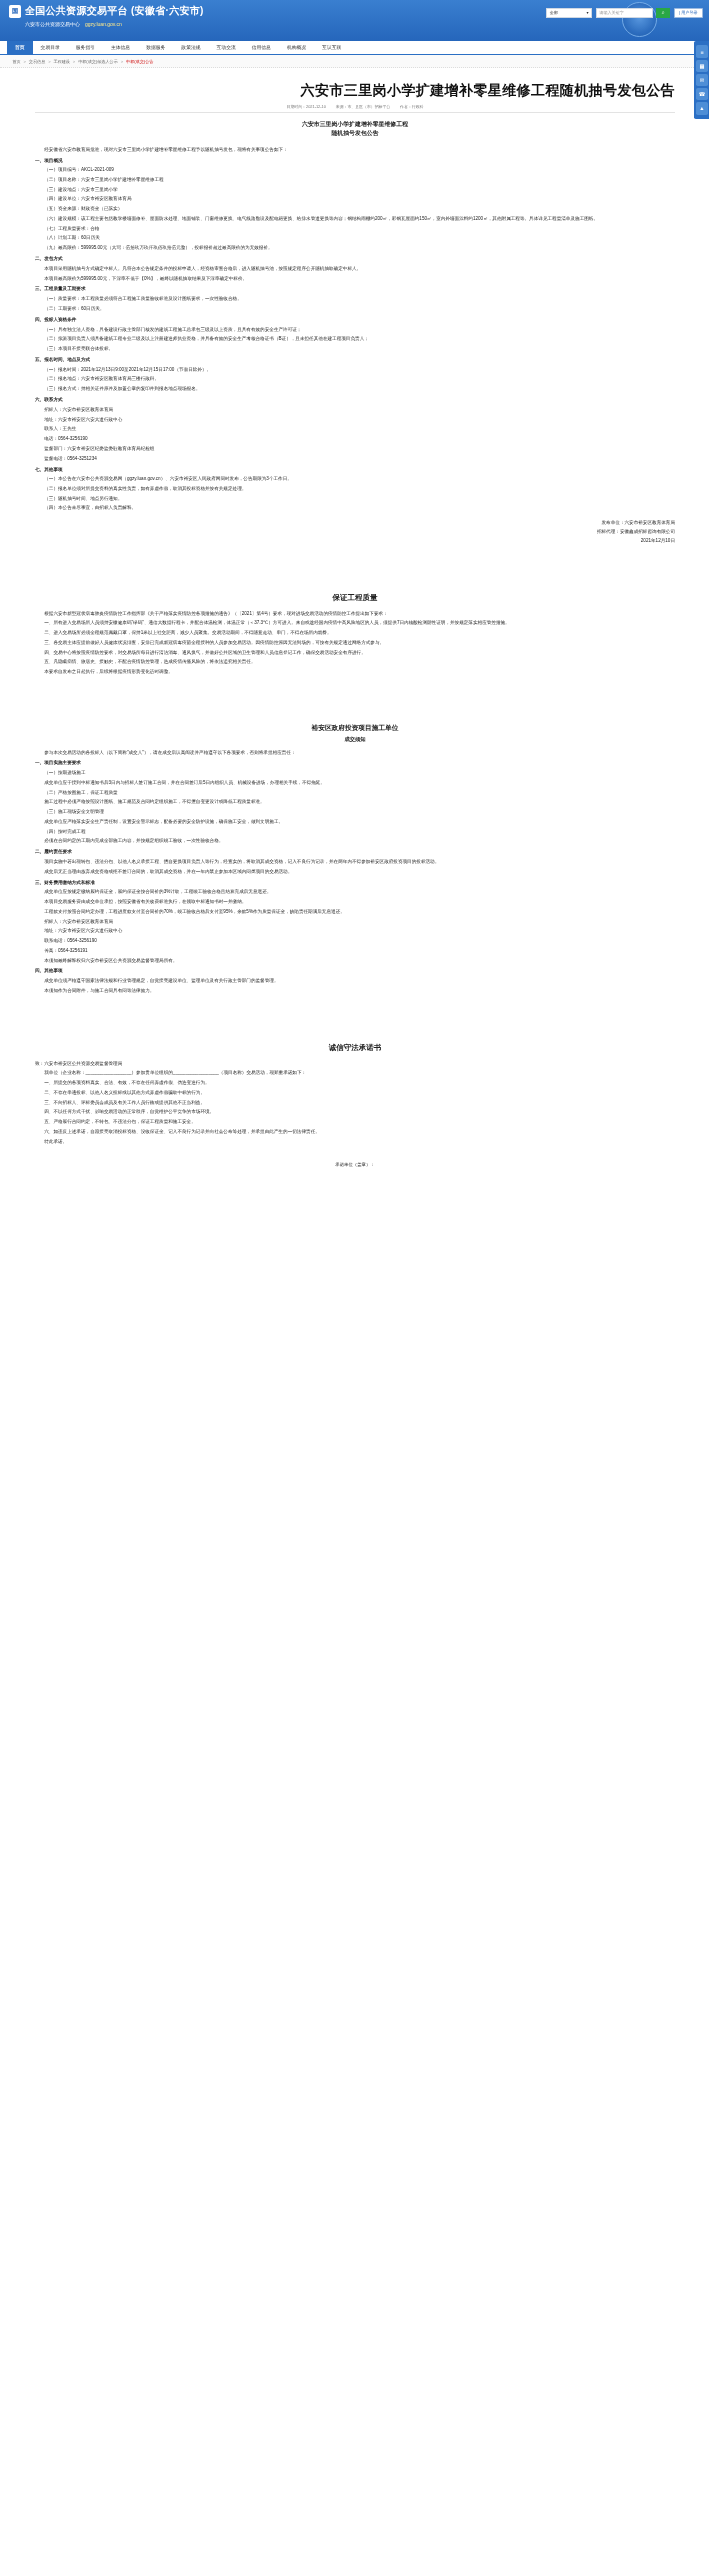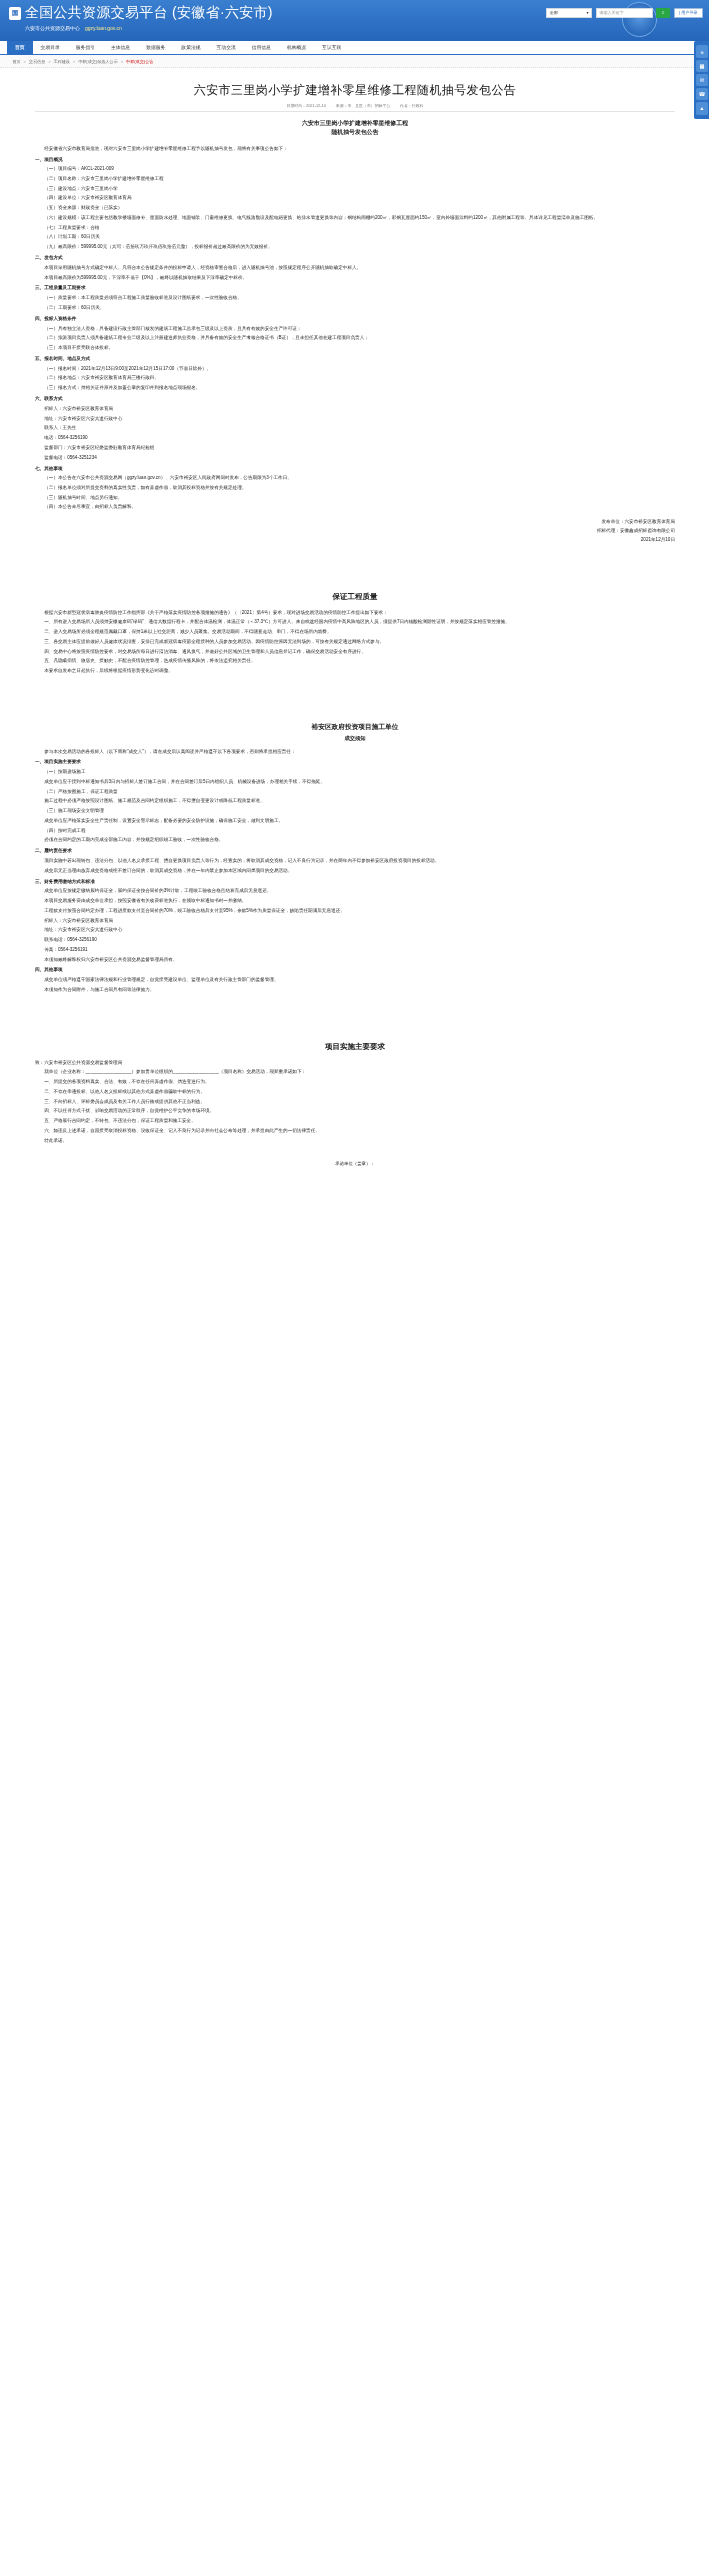--- a/index.html
+++ b/index.html
@@ -20,21 +20,21 @@
     position: relative;
     padding: 4.4px 0 0 9px;
   }
   .logo-row { display:flex; align-items:center; }
   .logo-mark {
     width: 12.4px; height: 12.4px; border-radius: 1.8px;
     background:#fff; color:#2566bb; font-weight:bold;
     display:flex; align-items:center; justify-content:center;
     font-size:6.2px; margin-right:3.5px;
   }
-  .site-title { font-size: 14px; font-weight: normal; letter-spacing:0.3px; }
+  .site-title { font-size: 10px; font-weight: bold; letter-spacing:0.3px; }
   .site-sub { font-size: 5px; margin-top: 2.7px; margin-left:16px; }
   .site-sub .url { color:#ffe98a; margin-left:3.5px; }
   .header-right {
     position:absolute; right: 7px; top: 8px;
     display:flex; align-items:center; gap:3.5px;
   }
   .select-box {
     width: 46px; height: 9.8px; background:#fff; color:#333;
     border:0.9px solid #cfd8e3; font-size:4.1px;
     display:flex; align-items:center; justify-content:space-between;
@@ -74,21 +74,21 @@
   
   .crumb {
     font-size:4.1px; color:#666; padding: 3.5px 0 3.5px 12.4px;
     border-bottom: 0.9px dotted #ddd; background:#fafafa;
   }
   .crumb .sep { margin: 0 1.8px; color:#999; }
   .crumb .cur { color:#c00; }
   
   .wrap { padding: 5.3px 35px 18px 35px; }
   h1.doc-title {
-    text-align:center; font-size: 12px; font-weight:normal; color:#111;
+    text-align:right; font-size: 14px; font-weight:bold; color:#111;
     margin: 9px 0 3.5px 0; letter-spacing: 0.4px;
   }
   .meta-row {
     text-align:center; font-size:3.9px; color:#777;
     border-bottom:0.9px solid #e3e3e3; padding-bottom:3.5px; margin-bottom:7px;
   }
   .meta-row span { margin: 0 4.4px; }
   .sub-title {
     text-align:center; font-size:5.9px; font-weight:bold; color:#222;
     line-height: 1.55; margin: 5.3px 0 7px 0;
@@ -281,21 +281,21 @@
     <p class="ind">联系电话：0564-3256190</p>
     <p class="ind">传真：0564-3256191</p>
 
     <p class="ind">本须知最终解释权归六安市裕安区公共资源交易监督管理局所有。</p>
 
     <p class="sec-head">四、其他事项</p>
     <p class="ind">成交单位须严格遵守国家法律法规和行业管理规定，自觉接受建设单位、监理单位及有关行政主管部门的监督管理。</p>
     <p class="ind">本须知作为合同附件，与施工合同具有同等法律效力。</p>
 
     <div class="spacer-lg"></div>
-    <div class="block-title">项目实施主要要求</div>
+    <div class="block-title">诚信守法承诺书</div>
     <p>致：六安市裕安区公共资源交易监督管理局</p>
     <p class="ind">我单位（企业名称：__________________）参加贵单位组织的__________________（项目名称）交易活动，现郑重承诺如下：</p>
     <p class="ind">一、所提交的各项资料真实、合法、有效，不存在任何弄虚作假、伪造变造行为。</p>
     <p class="ind">二、不存在串通投标、以他人名义投标或以其他方式弄虚作假骗取中标的行为。</p>
     <p class="ind">三、不向招标人、评标委员会成员及有关工作人员行贿或提供其他不正当利益。</p>
     <p class="ind">四、不以任何方式干扰、影响交易活动的正常秩序，自觉维护公平竞争的市场环境。</p>
     <p class="ind">五、严格履行合同约定，不转包、不违法分包，保证工程质量和施工安全。</p>
     <p class="ind">六、如违反上述承诺，自愿接受取消投标资格、没收保证金、记入不良行为记录并向社会公布等处理，并承担由此产生的一切法律责任。</p>
     <p class="ind">特此承诺。</p>
 

